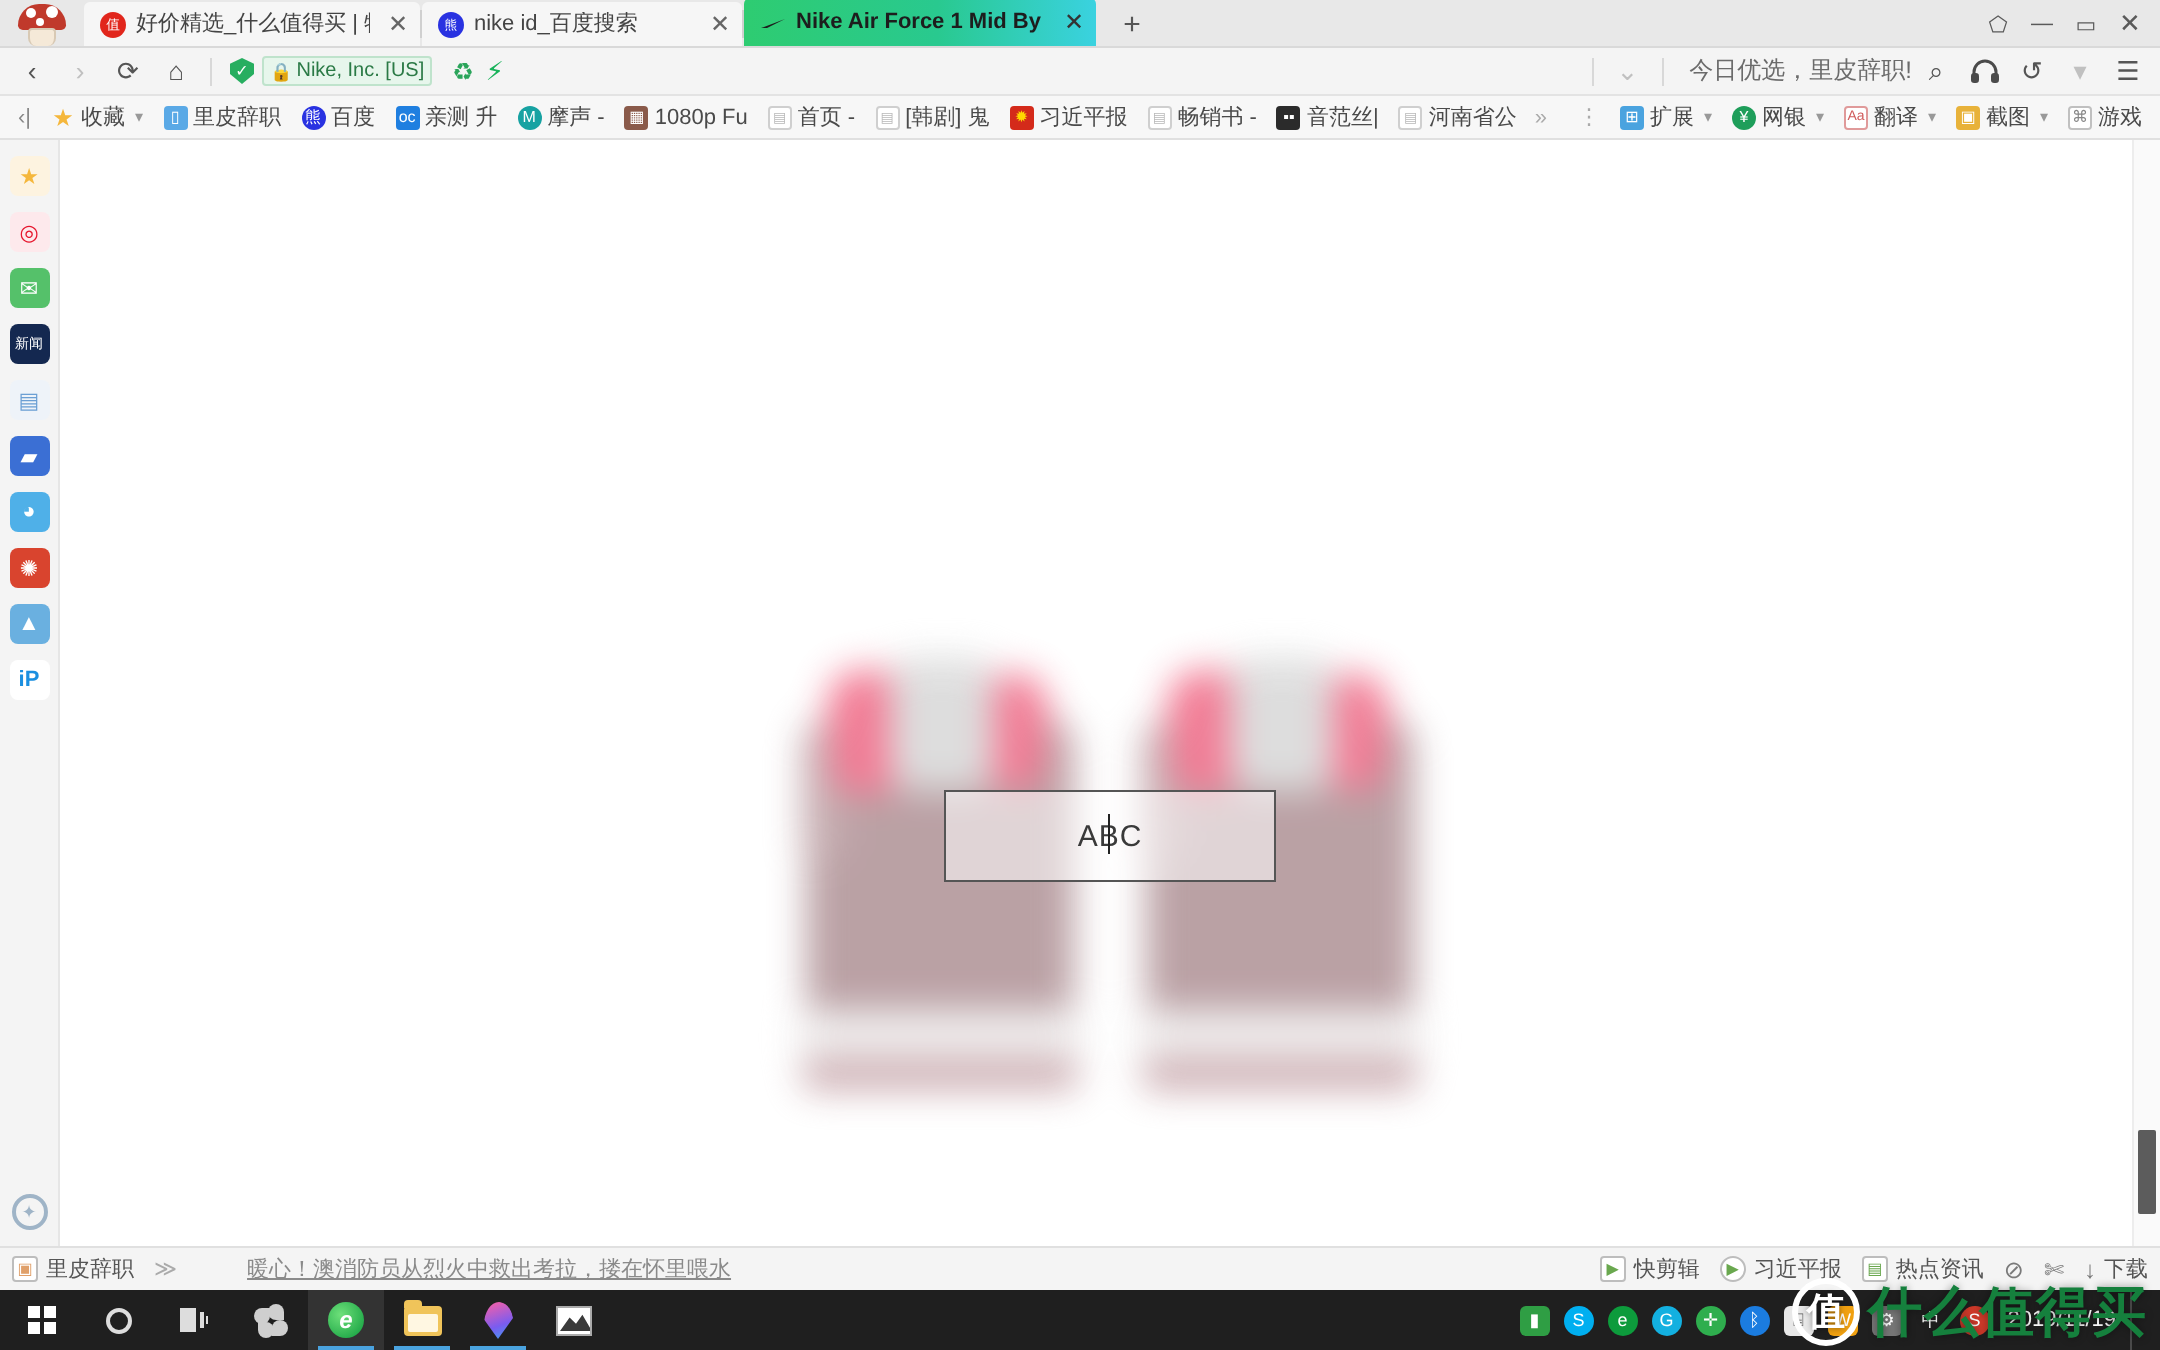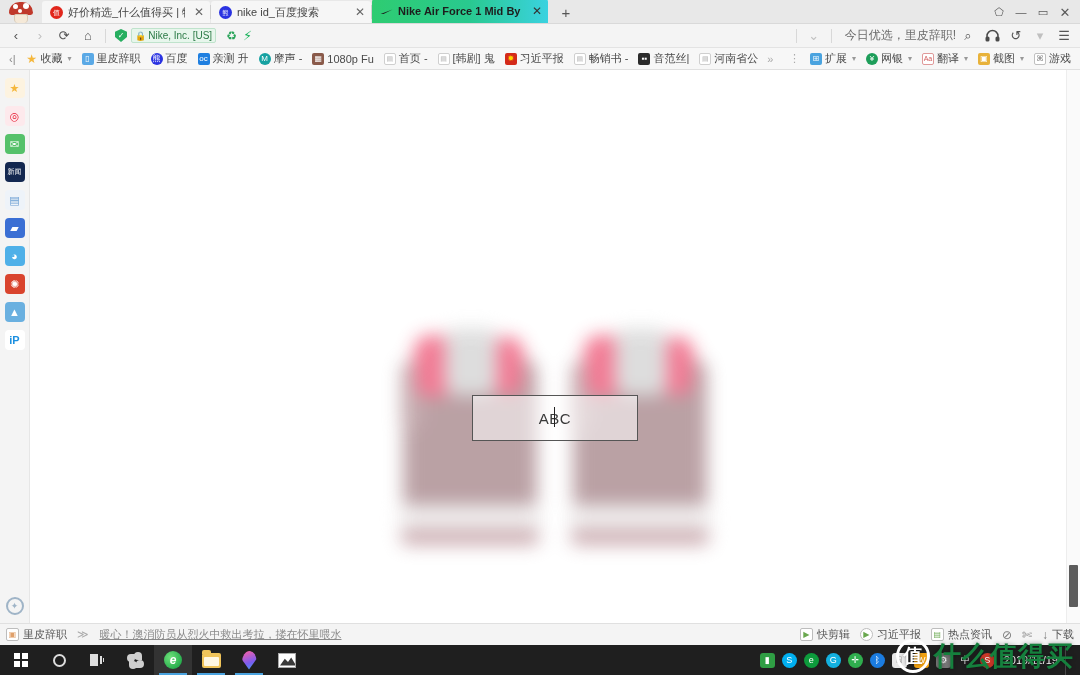--- a/index.html
+++ b/index.html
@@ -240,21 +240,21 @@
     height:22px; background:#f4f4f4; border-top:1px solid #e0e0e0;
     display:flex; align-items:center; padding:0 6px; gap:6px;
     font-size:11px; color:#555;
   }
   .st-item { display:flex; align-items:center; gap:4px; white-space:nowrap; }
   .st-ico {
     width:13px; height:13px; border:1px solid #bdbdbd; border-radius:2px;
     display:flex; align-items:center; justify-content:center; font-size:8px;
     color:#6aa84f; background:#fff; flex:0 0 13px;
   }
-  .st-news { color:#8a8a8a; text-decoration:underline; }
+  .st-news { color:#8a8a8a; text-decoration:underline;margin-left:24px; }
   .st-right { margin-left:auto; display:flex; align-items:center; gap:10px; }
   .st-plain { color:#7a7a7a; font-size:12px; }
 
   
   .taskbar {
     position:absolute; left:0; top:645px; width:1080px; height:30px;
     background:#1f1f1f; display:flex; align-items:center; padding:0 2px;
   }
   .tb-btn {
     width:38px; height:30px; display:flex; align-items:center;

